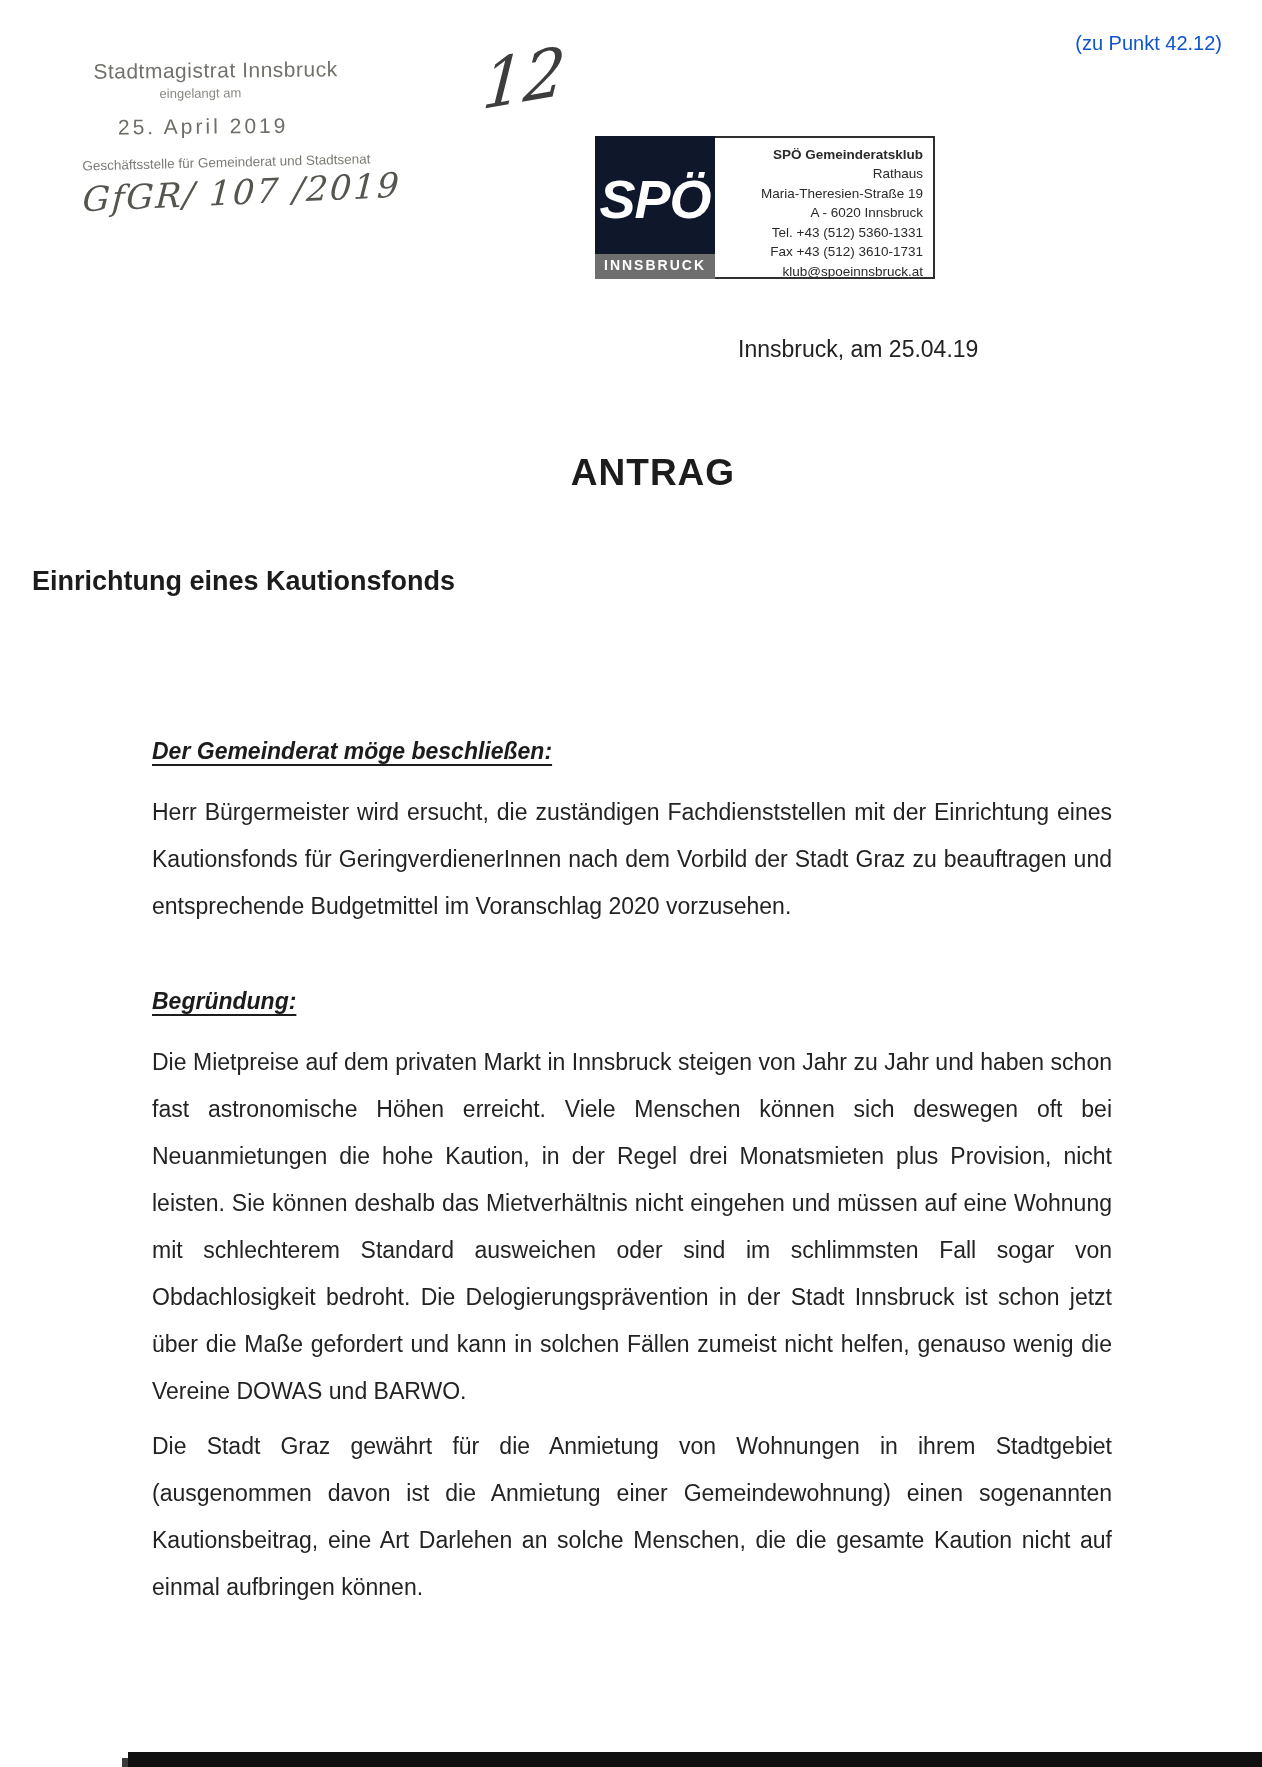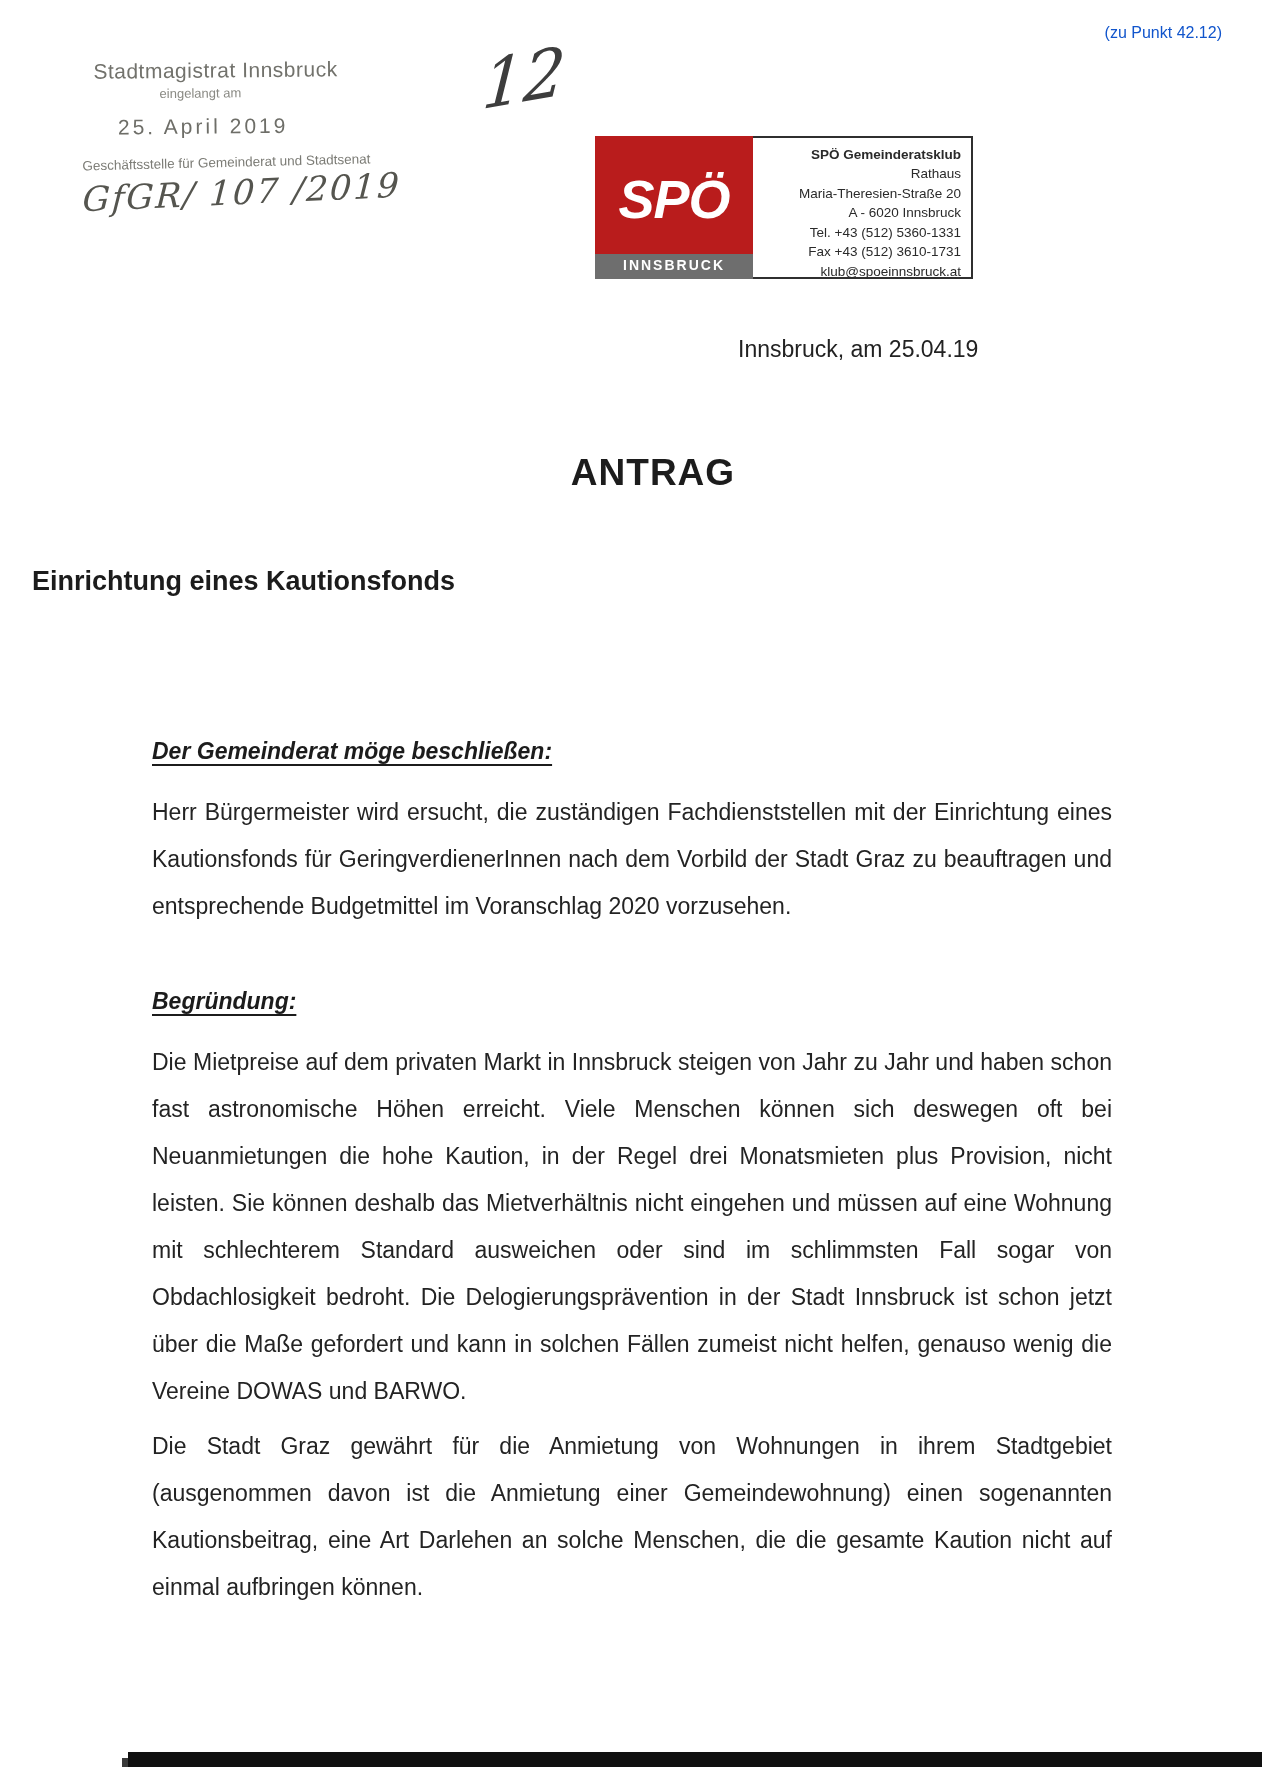--- a/index.html
+++ b/index.html
@@ -54,39 +54,39 @@
     content: "";
     position: absolute;
     left: -14px; top: 8px;
     width: 44px; height: 2px;
     background: transparent;
   }
 
   
   .punkt-ref {
     position: absolute;
-    top: 24px;
+    top: 32px;
     right: 40px;
-    font-size: 16px;
+    font-size: 20px;
     color: #1155cc;
     text-align: right;
   }
 
   
   .letterhead {
     position: absolute;
     top: 136px;
     left: 595px;
     display: flex;
     align-items: stretch;
   }
   .logo-box {
-    width: 158px;
+    width: 120px;
     height: 143px;
-    background: #b91c1c;
+    background: #0f172a;
     display: flex;
     flex-direction: column;
     justify-content: flex-end;
   }
   .logo-org {
     color: #ffffff;
     font-weight: bold;
     font-size: 54px;
     letter-spacing: -1px;
     text-align: center;
@@ -214,21 +214,21 @@
   <div class="punkt-ref">(zu Punkt 42.12)</div>
 
   <div class="letterhead">
     <div class="logo-box">
       <div class="logo-org">SPÖ</div>
       <div class="logo-city">INNSBRUCK</div>
     </div>
     <div class="address-box">
       <div class="lh-line-bold">SPÖ Gemeinderatsklub</div>
       <div>Rathaus</div>
-      <div>Maria-Theresien-Straße 20</div>
+      <div>Maria-Theresien-Straße 19</div>
       <div>A - 6020 Innsbruck</div>
       <div>Tel. +43 (512) 5360-1331</div>
       <div>Fax +43 (512) 3610-1731</div>
       <div>klub@spoeinnsbruck.at</div>
     </div>
   </div>
 
   <div class="dateline">Innsbruck, am 25.04.19</div>
 
   <div class="doc-title">ANTRAG</div>

